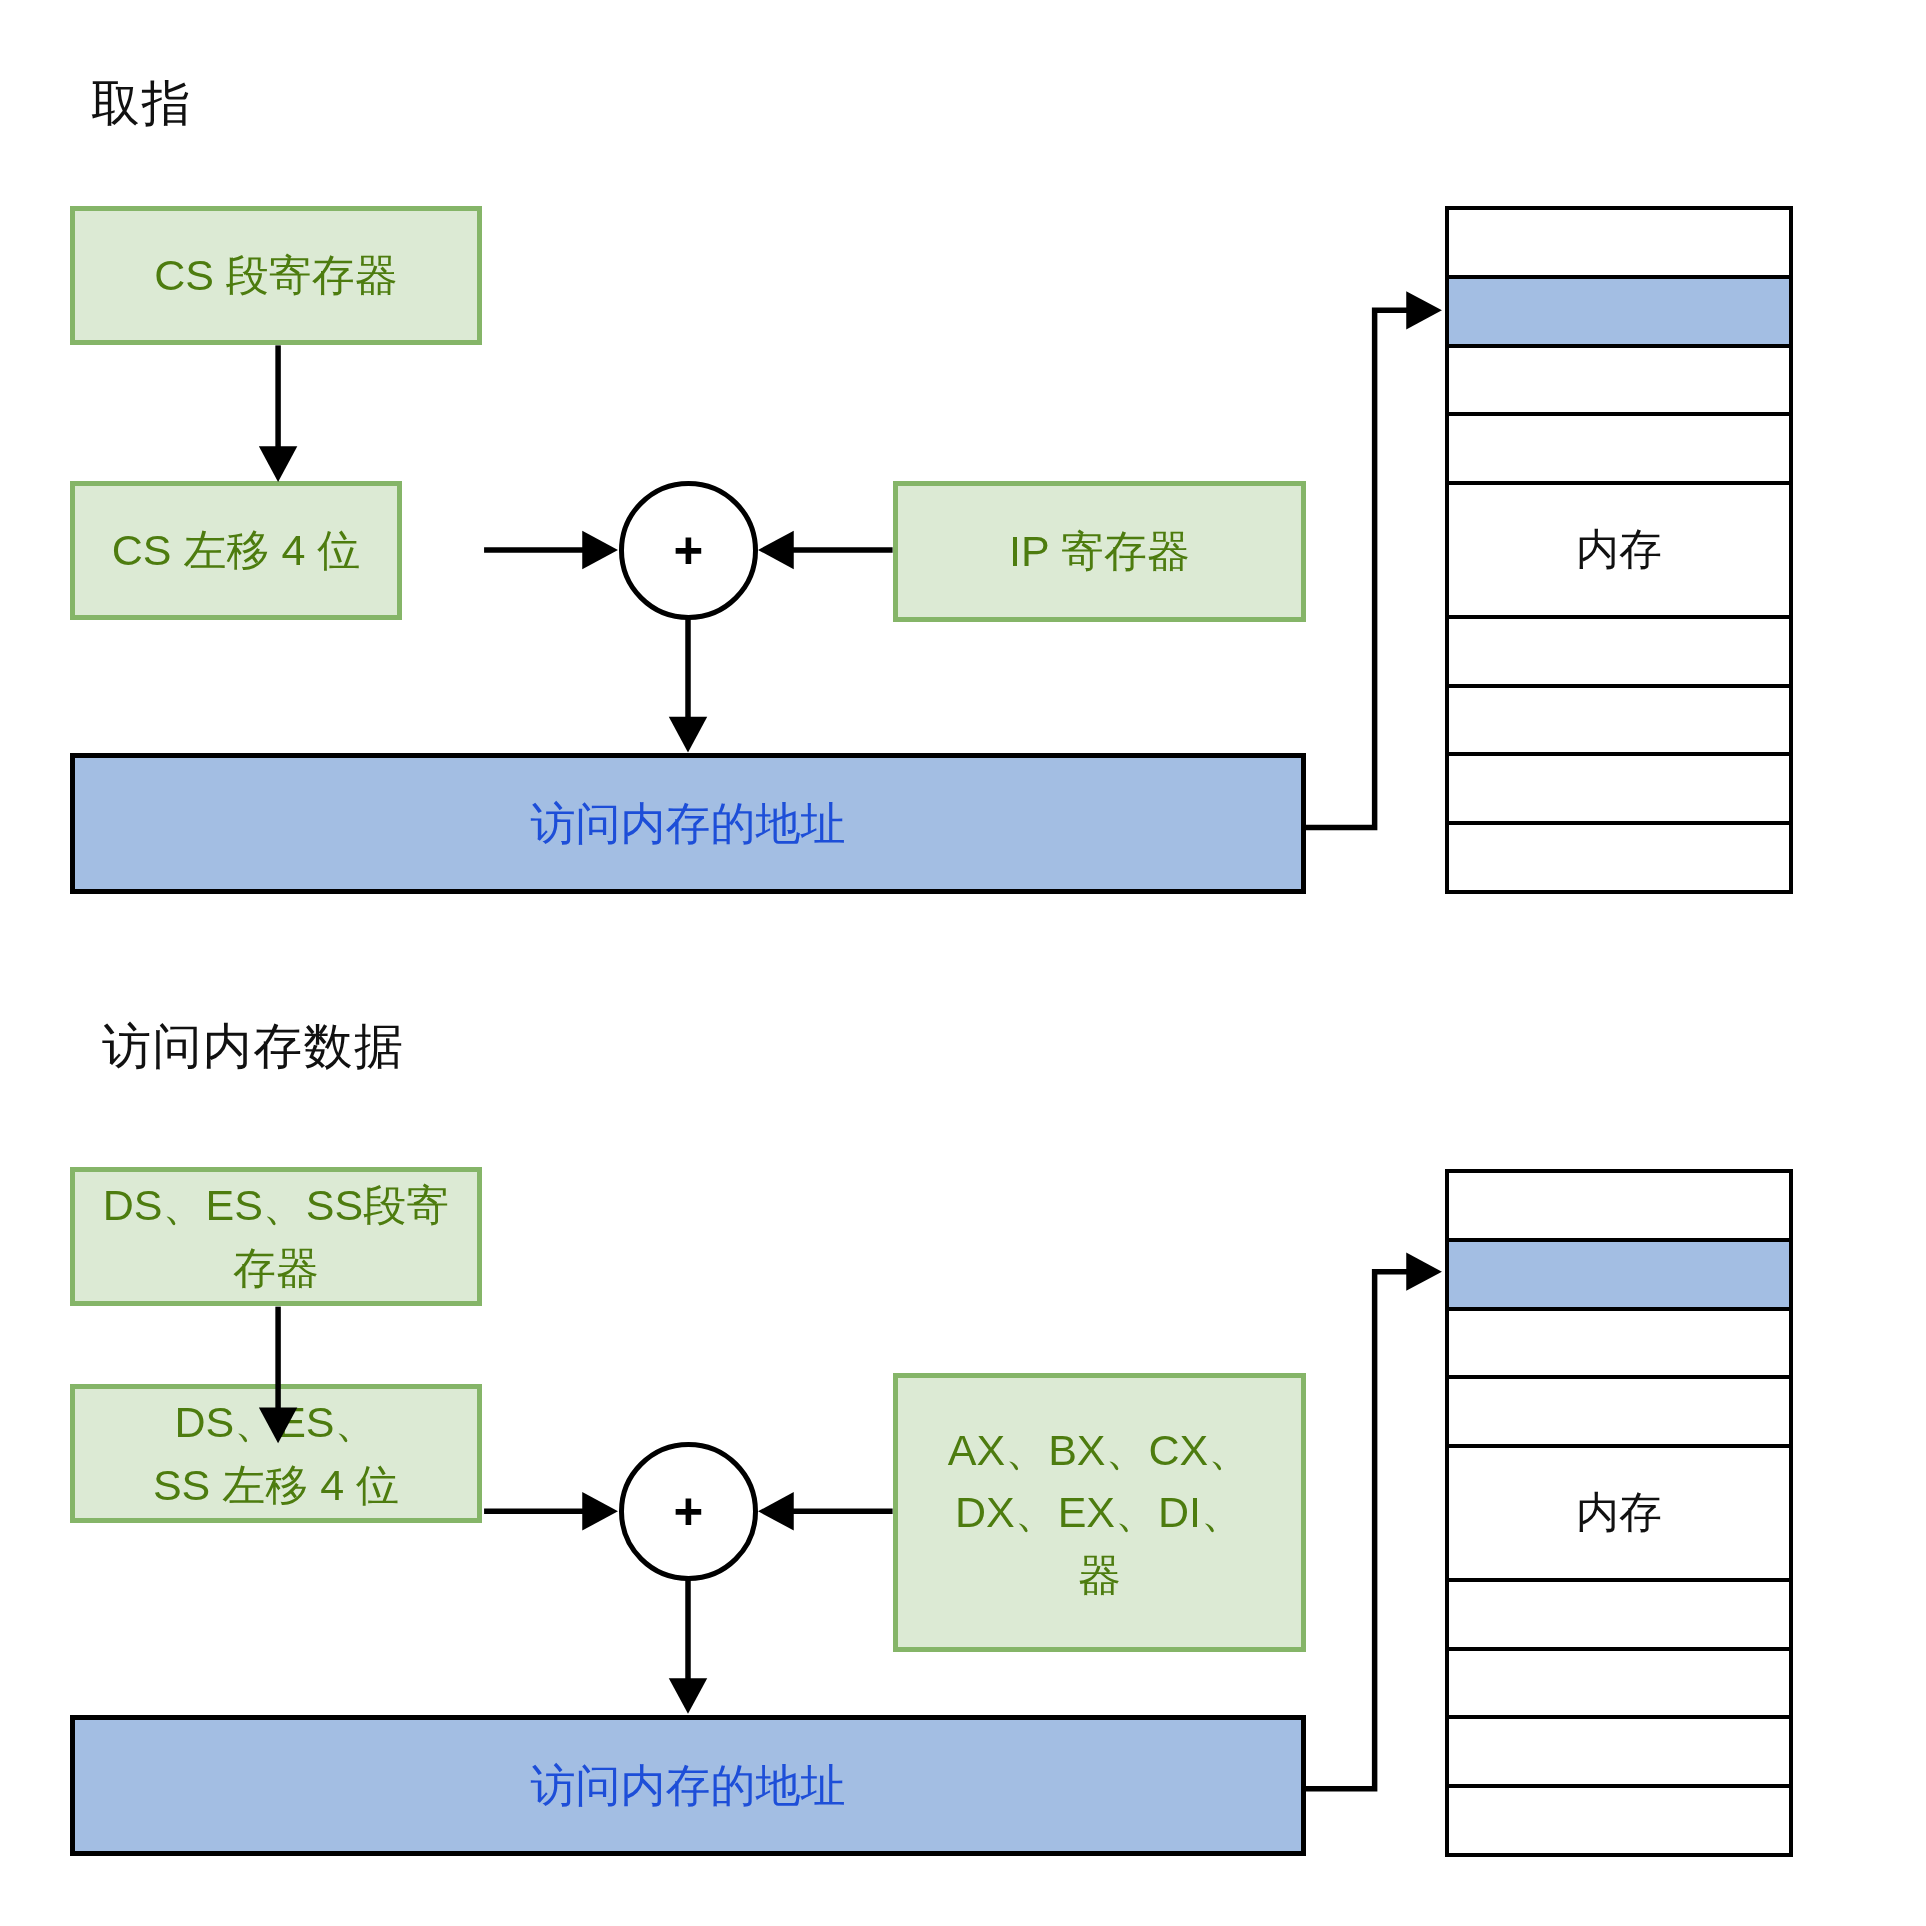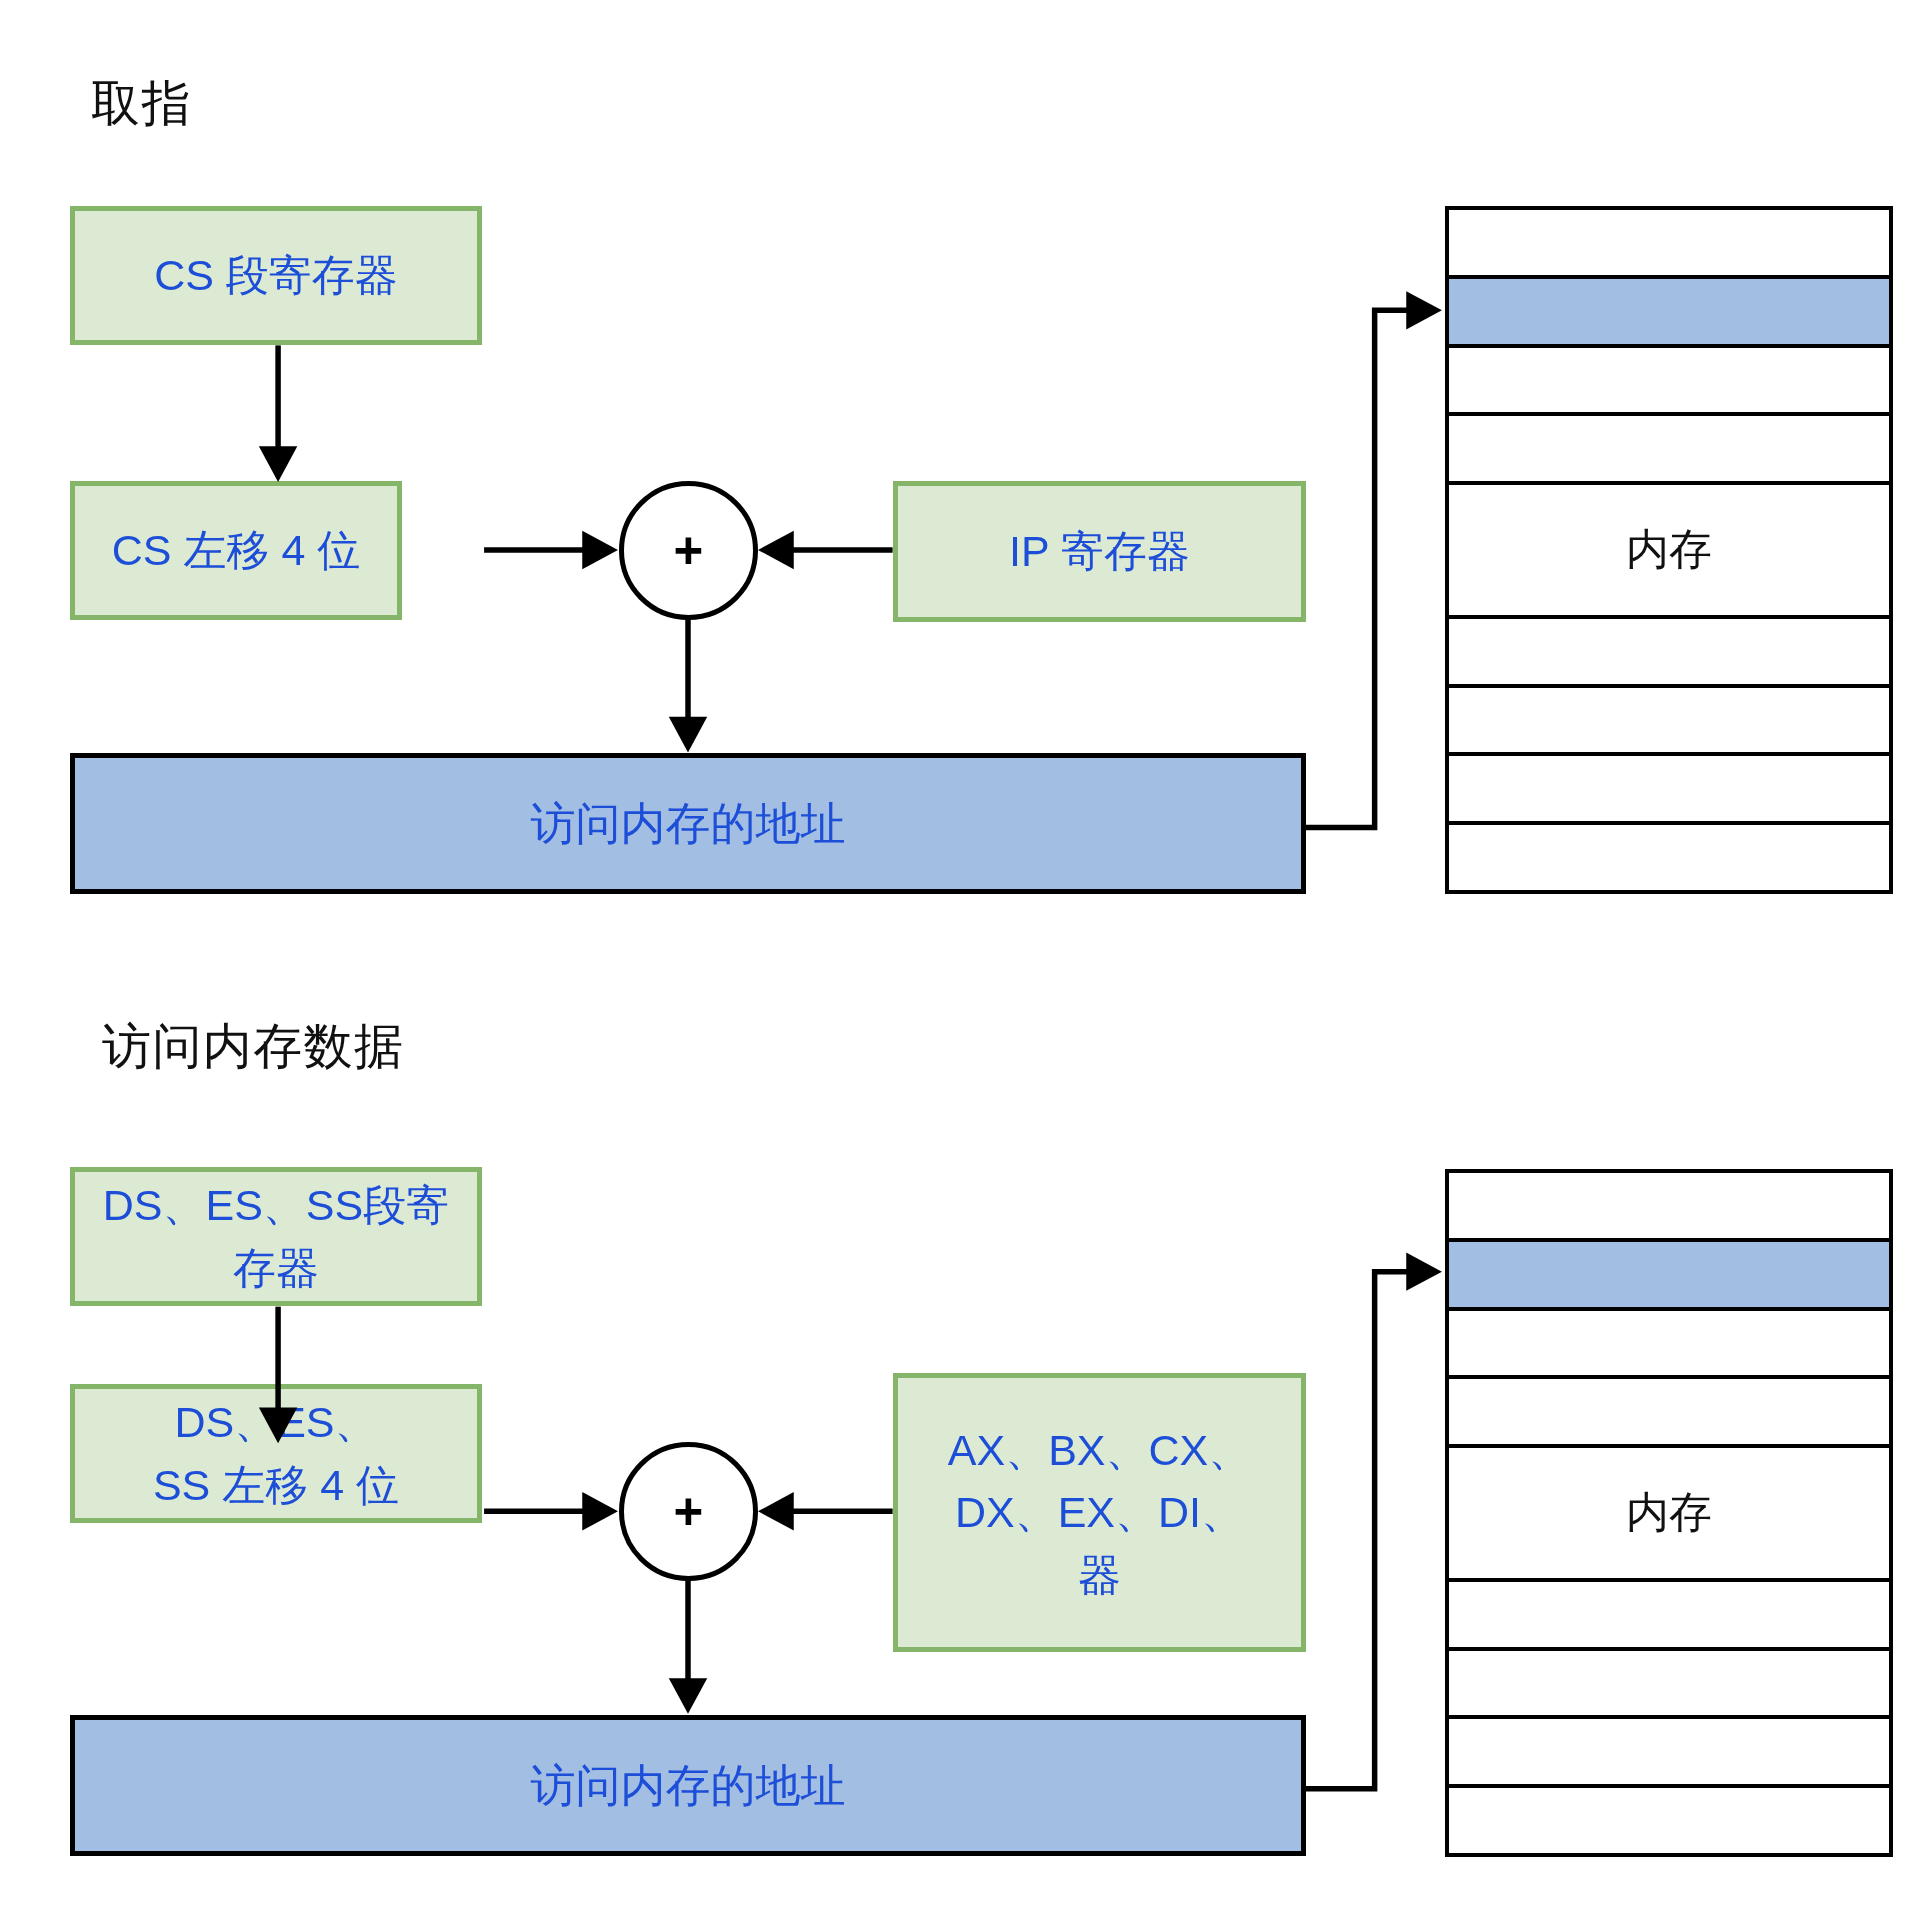--- a/index.html
+++ b/index.html
@@ -9,35 +9,35 @@
     overflow:hidden;
   }
   .title{
     position:absolute;font-size:49px;line-height:1.1;color:#111111;
     letter-spacing:1.4px;white-space:nowrap;text-align:right;
   }
   .gbox{
     position:absolute;background:#dcead4;border:5.5px solid #85b568;
     box-sizing:border-box;display:flex;flex-direction:column;
     align-items:center;justify-content:center;text-align:center;
-    font-size:43px;line-height:1.45;color:#1d4ed8;
+    font-size:43px;line-height:1.45;color:#4d7c0f;
   }
   .bbox{
     position:absolute;background:#a3bee3;border:5.5px solid #000000;
     box-sizing:border-box;display:flex;align-items:center;justify-content:center;
     text-align:center;font-size:45px;color:#1d4ed8;
   }
   .plus-circle{
     position:absolute;width:139px;height:139px;border:5.5px solid #000000;
     border-radius:50%;background:#ffffff;box-sizing:border-box;
     display:flex;align-items:center;justify-content:center;
     font-size:51px;font-weight:700;color:#000000;
   }
   .mem-table{
-    position:absolute;width:448px;height:688px;background:#ffffff;
+    position:absolute;width:348px;height:688px;background:#ffffff;
     border:4.1px solid #000000;box-sizing:border-box;
     display:flex;flex-direction:column;
   }
   .mem-row{flex:1;border-bottom:4.1px solid #000000;box-sizing:border-box;background:#ffffff;}
   .mem-row:last-child{border-bottom:none;}
   .mem-row.highlighted{background:#a3bee3;}
   .mem-row.tall{
     flex:2;display:flex;align-items:center;justify-content:center;
     font-size:43px;color:#111111;
   }

